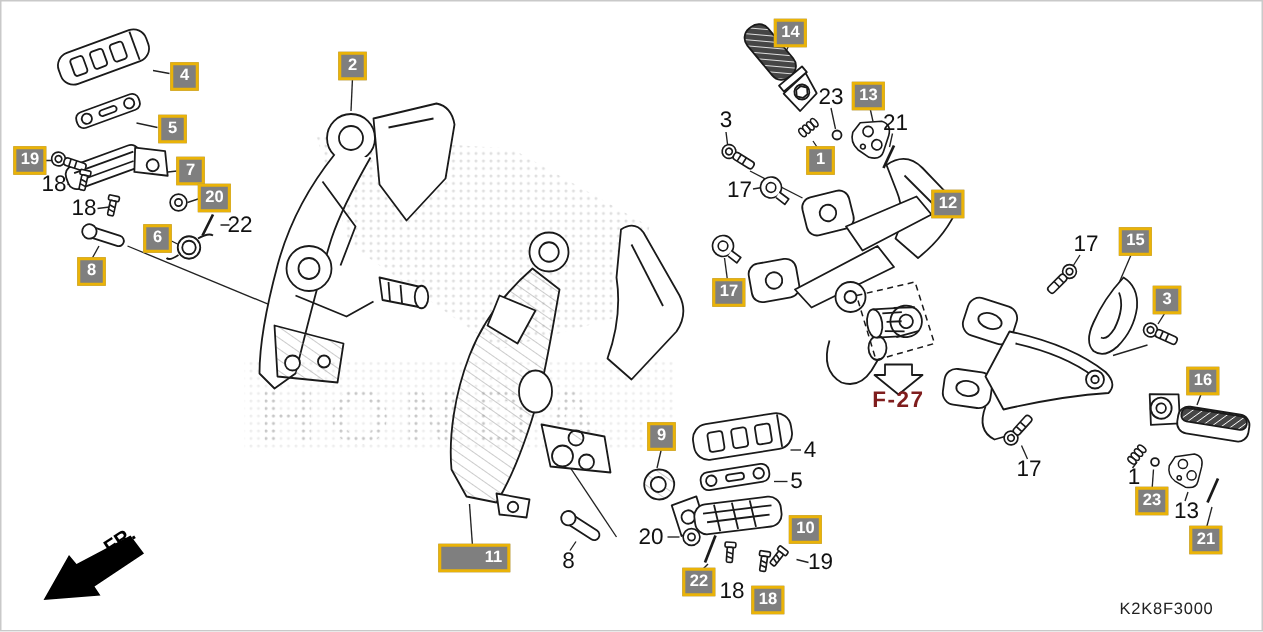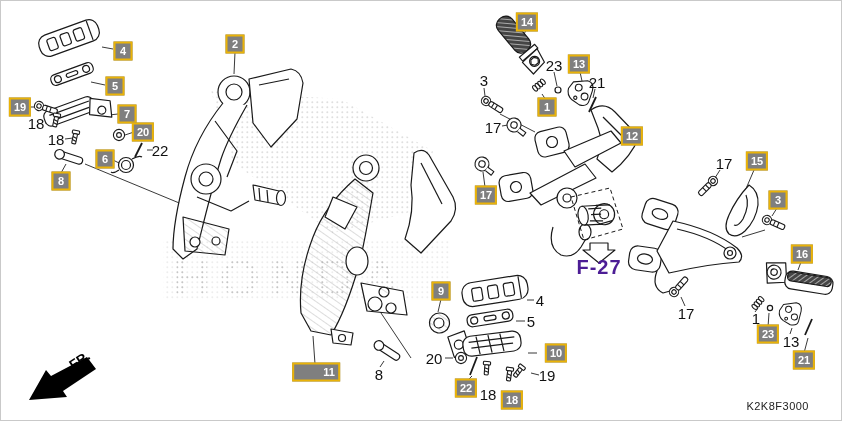--- a/index.html
+++ b/index.html
@@ -13,21 +13,21 @@
     position:absolute;transform:translate(-50%,-50%);
     font-size:15px;line-height:1;color:#111;white-space:nowrap;
     cursor:pointer;z-index:5;
   }
   .co.hl{
     background:#7f7f7f;border:2px solid #eab308;color:#fff;
     font-size:11px;font-weight:bold;padding:2px 3px;min-width:9px;text-align:center;
   }
   .fref{
     position:absolute;transform:translate(-50%,-50%);
-    font-size:20px;font-weight:bold;color:#4c1d95;letter-spacing:1px;z-index:5;cursor:pointer;
+    font-size:15px;font-weight:bold;color:#7f1d1d;letter-spacing:1px;z-index:5;cursor:pointer;
   }
   .code{
     position:absolute;right:32px;bottom:8px;font-size:11px;color:#222;
     letter-spacing:0.5px;z-index:5;
   }
 </style>
 </head>
 <body>
 
 <div class="stage">
@@ -361,21 +361,21 @@
       <div class="co hl" style="left: 777px; top: 199px;">3</div>
       <div class="co hl" style="left: 801px; top: 253px;">16</div>
       <div class="co" style="left: 685px; top: 312px;">17</div>
       <div class="co" style="left: 755px; top: 317px;">1</div>
       <div class="co hl" style="left: 767px; top: 333px;">23</div>
       <div class="co" style="left: 790px; top: 340px;">13</div>
       <div class="co hl" style="left: 803px; top: 359px;">21</div>
       <div class="co hl" style="left: 440px; top: 290px;">9</div>
       <div class="co" style="left: 539px; top: 299px;">4</div>
       <div class="co" style="left: 530px; top: 320px;">5</div>
-      <div class="co hl" style="left: 555px; top: 352px;">10</div>
+      <div class="co hl" style="left: 536px; top: 352px;">10</div>
       <div class="co" style="left: 433px; top: 357px;">20</div>
       <div class="co" style="left: 378px; top: 373px;">8</div>
       <div class="co hl" style="left: 465px; top: 387px;">22</div>
       <div class="co" style="left: 487px; top: 393px;">18</div>
       <div class="co hl" style="left: 511px; top: 399px;">18</div>
       <div class="co" style="left: 546px; top: 374px;">19</div>
     </div>
 </div>
 
 </body></html>

